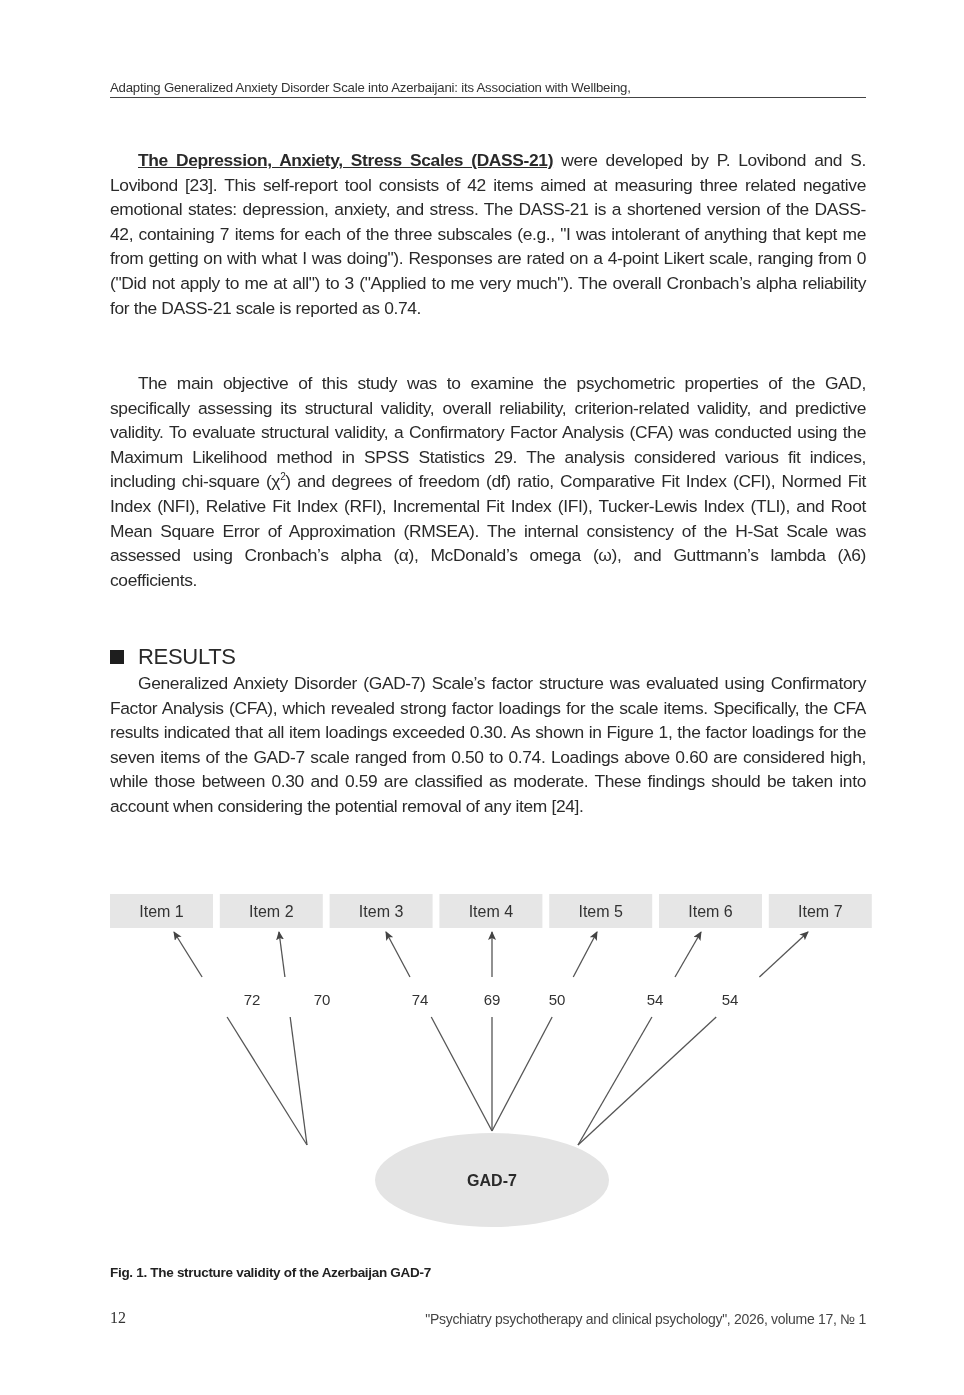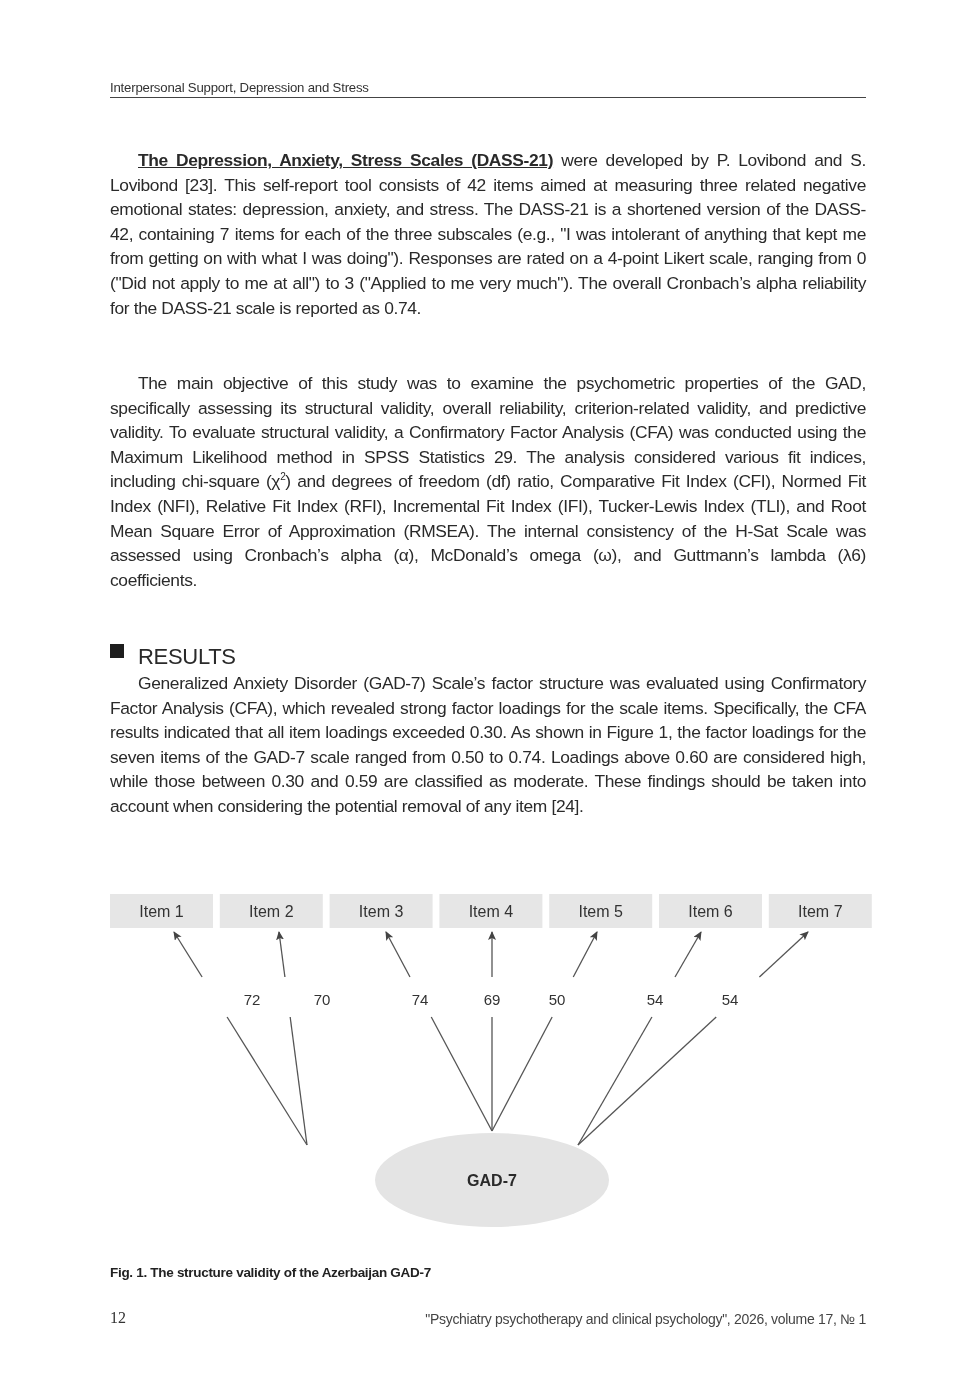--- a/index.html
+++ b/index.html
@@ -7,35 +7,35 @@
       font-family: "Liberation Sans", sans-serif; color: #2b2b2b; }
     .running-header { position: absolute; left: 110px; top: 80px; width: 756px;
       font-size: 13.2px; line-height: 16px; color: #333; letter-spacing: -0.2px;
       border-bottom: 1.3px solid #444; padding-bottom: 1px; }
     .body-text { position: absolute; left: 110px; width: 756px; font-size: 17.4px;
       line-height: 24.6px; text-align: justify; color: #2a2a2a; letter-spacing: -0.35px; }
     .body-text p { margin: 0; text-indent: 28px; }
     .bold { font-weight: bold; text-decoration: underline; }
     .subhead { font-weight: bold; padding-left: 28px; display: block; }
     .section-head { position: absolute; left: 110px; top: 644px; font-size: 22px;
-      line-height: 26px; color: #2a2a2a; display: flex; letter-spacing: -0.3px; }
+      line-height: 26px; color: #2a2a2a; display: flex; align-items: center; letter-spacing: -0.3px; }
     .square { display: inline-block; width: 14px; height: 14px; background: #1e1e1e; margin-right: 14px; }
     sup { font-size: 10px; line-height: 0; }
     #diagram { position: absolute; left: 0; top: 880px; }
     .caption { position: absolute; left: 110px; top: 1265px; font-size: 13.5px;
       font-weight: bold; color: #222; letter-spacing: -0.3px; }
     .page-number { position: absolute; left: 110px; top: 1309px; font-family: "Liberation Serif", serif;
       font-size: 16px; color: #333; }
     .footer-journal { position: absolute; right: 98px; top: 1311px; font-size: 14px; color: #444; letter-spacing: -0.3px; }
   </style>
 </head>
 <body>
 
 <div class="running-header">
-  <div>Interpersonal Support, Depression and Stress</div>
+  <div>Adapting Generalized Anxiety Disorder Scale into Azerbaijani: its Association with Wellbeing,</div>
 </div>
 
 <div class="body-text" style="top:148px;">
   <p><span class="bold">The Depression, Anxiety, Stress Scales (DASS-21)</span><span> were developed by P. Lovibond and S. Lovibond [23]. This self-report tool consists of 42 items aimed at measuring three related negative emotional states: depression, anxiety, and stress. The DASS-21 is a shortened version of the DASS-42, containing 7 items for each of the three subscales (e.g., "I was intolerant of anything that kept me from getting on with what I was doing"). Responses are rated on a 4-point Likert scale, ranging from 0 ("Did not apply to me at all") to 3 ("Applied to me very much"). The overall Cronbach’s alpha reliability for the DASS-21 scale is reported as 0.74.</span></p>
 </div>
 
 <div class="body-text" style="top:371px;">
   <p><span>The main objective of this study was to examine the psychometric properties of the GAD, specifically assessing its structural validity, overall reliability, criterion-related validity, and predictive validity. To evaluate structural validity, a Confirmatory Factor Analysis (CFA) was conducted using the Maximum Likelihood method in SPSS Statistics 29. The analysis considered various fit indices, including chi-square (χ</span><sup>2</sup><span>) and degrees of freedom (df) ratio, Comparative Fit Index (CFI), Normed Fit Index (NFI), Relative Fit Index (RFI), Incremental Fit Index (IFI), Tucker-Lewis Index (TLI), and Root Mean Square Error of Approximation (RMSEA). The internal consistency of the H-Sat Scale was assessed using Cronbach’s alpha (α), McDonald’s omega (ω), and Guttmann’s lambda (λ6) coefficients.</span></p>
 </div>
 

